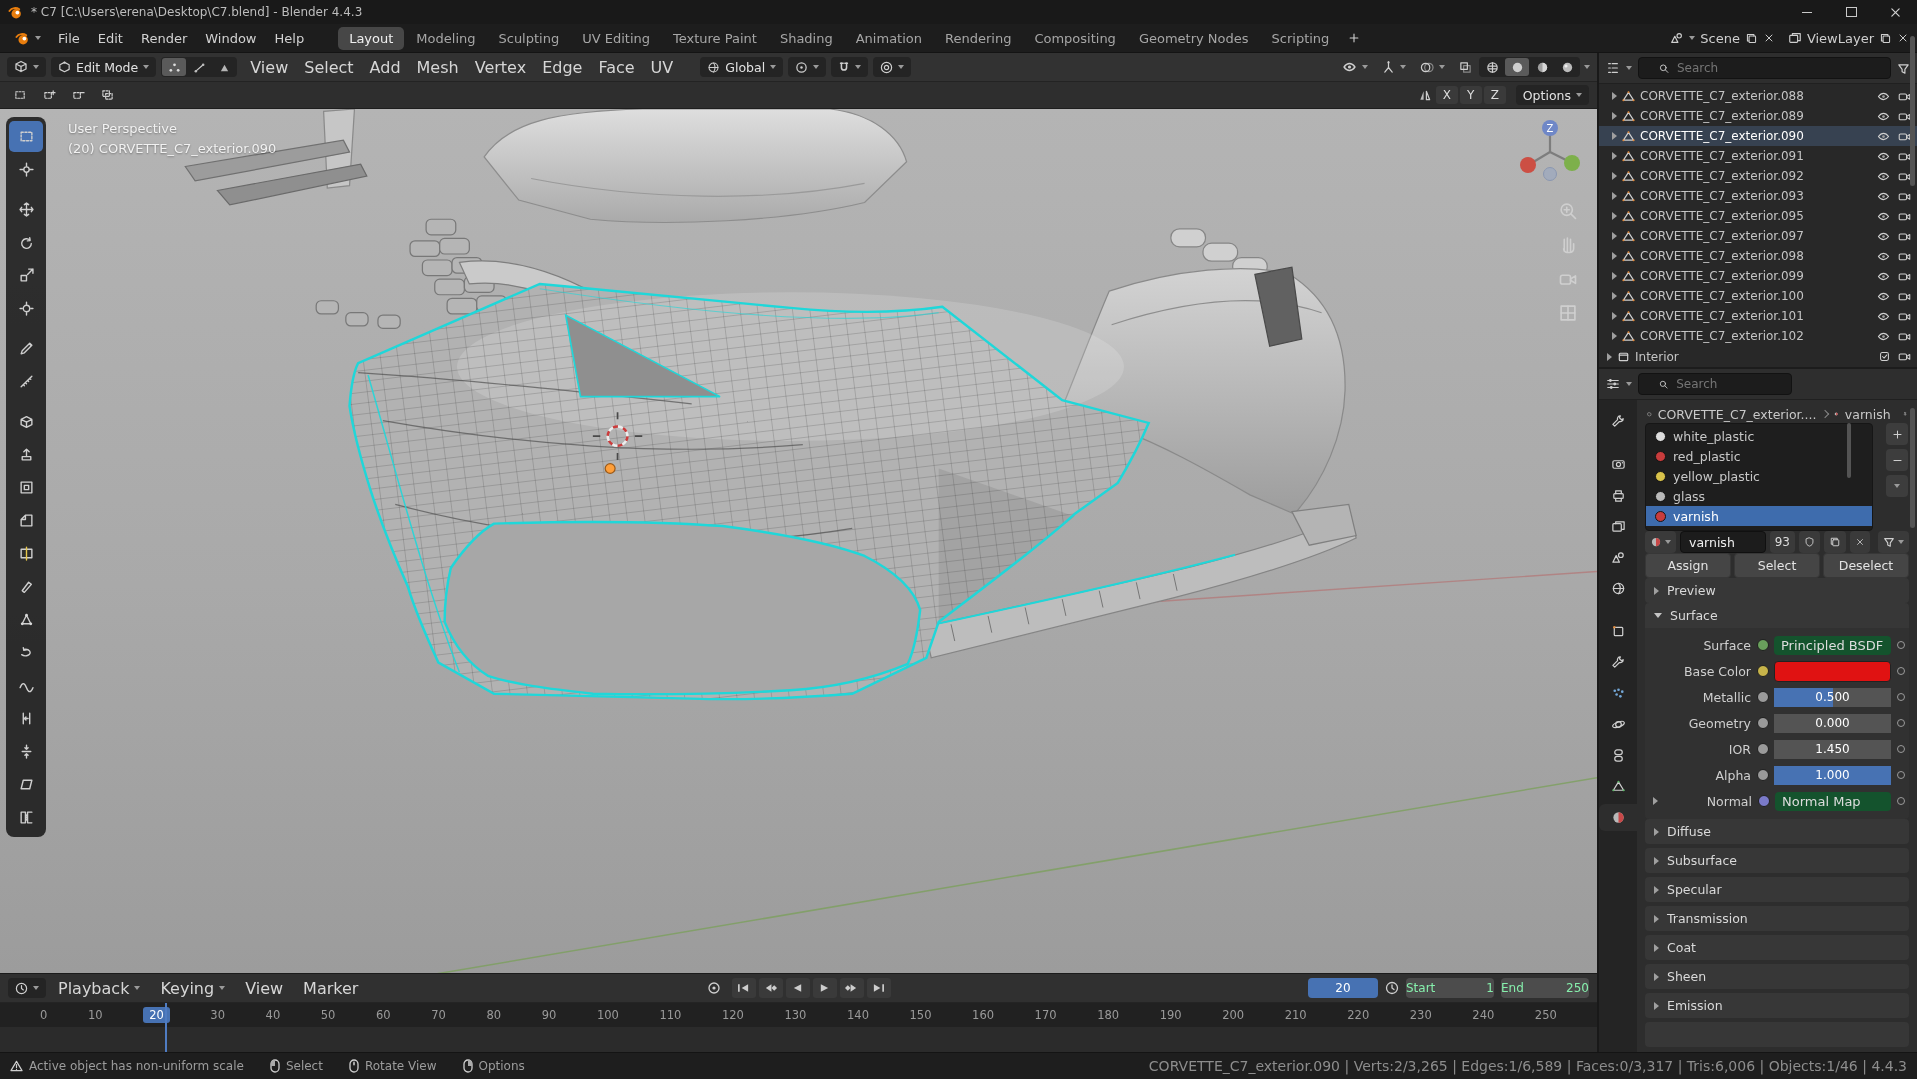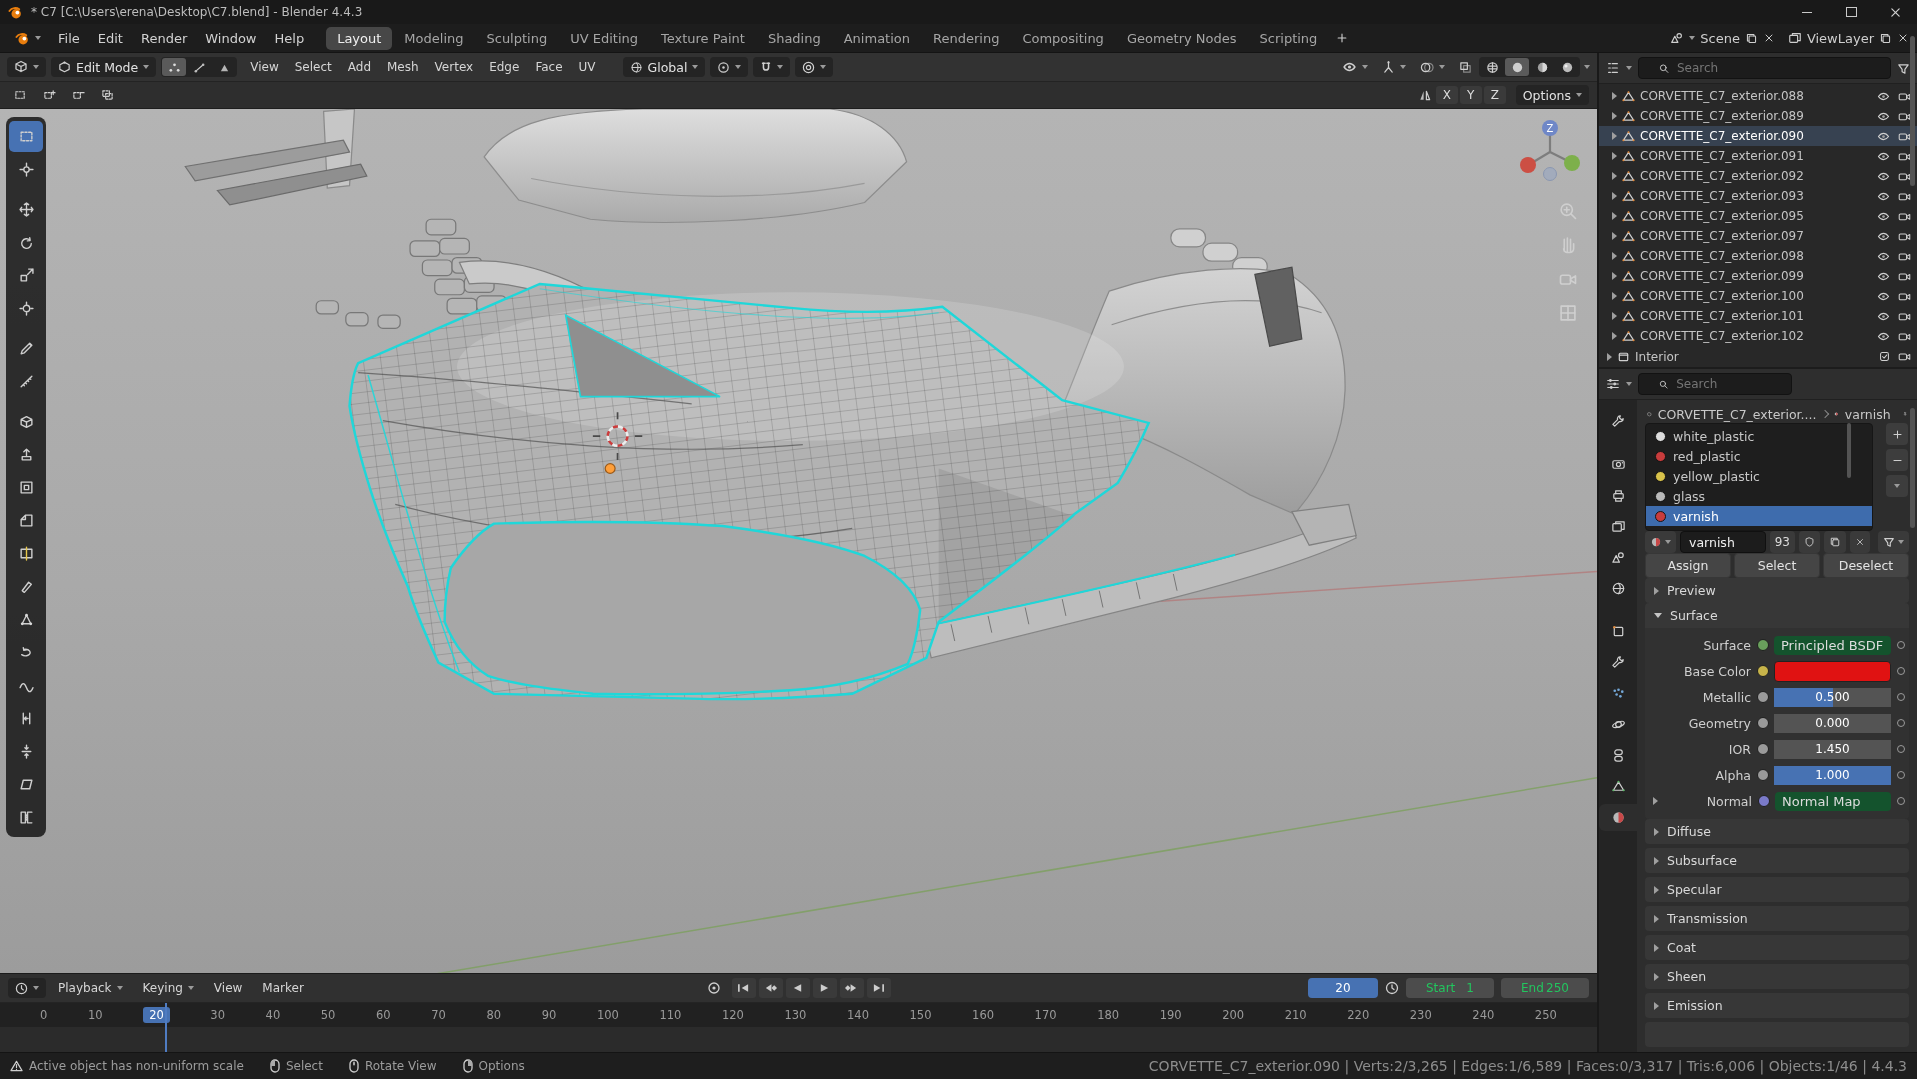--- a/index.html
+++ b/index.html
@@ -12,31 +12,31 @@
   .chev{width:5px;height:5px;border-right:1.5px solid #888;border-bottom:1.5px solid #888;transform:rotate(-45deg);flex:none}
   
   .titlebar{height:24px;background:#191919;display:flex;align-items:center;padding-left:8px;gap:8px;color:#bdbdbd;font-size:12px;flex:none}
   .winbtns{margin-left:auto;display:flex;height:100%}
   .wbtn{width:44px;display:flex;align-items:center;justify-content:center}
   .wmin{width:10px;border-bottom:1.5px solid #c9c9c9}
   .wmax{width:9px;height:8px;border:1.2px solid #c9c9c9}
   
   .topbar{height:28px;background:#1d1d1d;display:flex;align-items:center;padding:0 8px;gap:1px;flex:none;border-bottom:1px solid #141414}
   .menu{padding:3px 9px;color:#d2d2d2;border-radius:4px}
-  .wtabs{display:flex;align-items:center;gap:1px;margin-left:12px}
+  .wtabs{display:flex;align-items:center;gap:1px;margin-left:24px}
   .wtab{padding:4px 11px;color:#a6a6a6;border-radius:5px}
   .wtab.active{background:#474747;color:#f0f0f0}
   .tb-right{margin-left:auto;display:flex;align-items:center;gap:5px;color:#cfcfcf}
   
   .main{flex:1;display:flex;min-height:0}
   .leftcol{flex:1;display:flex;flex-direction:column;min-width:0}
   .vheader{height:28px;background:#323232;border-bottom:1px solid #232323;display:flex;align-items:center;gap:5px;padding:0 7px;flex:none}
   .chip{display:flex;align-items:center;gap:5px;background:#242424;border-radius:4px;padding:2px 7px;color:#e2e2e2;font-size:12.5px;height:20px;box-sizing:border-box;flex:none}
   .chip.flat{background:transparent}
-  .hmenu{padding:2px 8px;color:#d6d6d6;font-size:12px;flex:none}
+  .hmenu{padding:2px 8px;color:#d6d6d6;font-size:16px;flex:none}
   .selmode{display:flex;gap:1px;background:#242424;border-radius:4px;padding:1px}
   .smbtn{width:24px;height:18px;display:flex;align-items:center;justify-content:center;border-radius:3px}
   .smbtn.active{background:#5a5a5a}
   .toolsettings{height:26px;background:#2e2e2e;border-bottom:1px solid #1e1e1e;display:flex;align-items:center;padding:0 8px;gap:5px;flex:none}
   .axchip{width:22px;height:18px;background:#3a3a3a;border-radius:3px;display:flex;align-items:center;justify-content:center;color:#ddd;font-size:12px;flex:none}
   
   .canvas{flex:1;position:relative;overflow:hidden;background:linear-gradient(180deg,#b4b4b4 0%,#a9a9a9 55%,#9c9c9c 100%)}
   .scene{position:absolute;inset:0;width:100%;height:100%}
   .vtext{position:absolute;left:68px;top:10px;color:#f2f2f2;font-size:13px;line-height:1.55;text-shadow:0 1px 2px rgba(0,0,0,.35)}
   .toolbar{position:absolute;left:6px;top:8px;display:flex;flex-direction:column;gap:2px;background:rgba(26,26,26,.88);padding:4px 3px;border-radius:8px}
@@ -46,21 +46,21 @@
   .gizmo{position:absolute;right:12px;top:8px}
   .navbtns{position:absolute;right:19px;top:92px;display:flex;flex-direction:column;gap:14px;align-items:center}
   
   .timeline{height:78px;display:flex;flex-direction:column;background:#2a2a2a;border-top:1px solid #1b1b1b;flex:none;position:relative}
   .theader{height:28px;background:#303030;display:flex;align-items:center;padding:0 8px;gap:4px;position:relative;border-bottom:1px solid #242424}
   .transport{position:absolute;left:50%;transform:translateX(-50%);display:flex;gap:3px;align-items:center}
   .tpbtn{width:24px;height:20px;display:flex;align-items:center;justify-content:center;border-radius:3px;background:#3a3a3a}
   .tfields{margin-left:auto;display:flex;gap:7px;align-items:center}
   .fchip{height:20px;border-radius:4px;display:flex;align-items:center;justify-content:center;font-size:12px;color:#fff;box-sizing:border-box}
   .frame{width:70px;background:#4772b3}
-  .sechip{width:88px;background:#4c4c4c;justify-content:space-between;padding:0 20px;color:#22c55e}
+  .sechip{width:88px;background:#4c4c4c;justify-content:space-between;padding:0 0;color:#86efac}
   .ruler{height:24px;background:#212121;display:flex;justify-content:space-between;align-items:center;padding:0 40px;color:#9a9a9a;font-size:11.5px}
   .tick{flex:none}
   .tick.active{background:#4772b3;color:#fff;padding:1px 6px;border-radius:3px;font-size:11.5px}
   .track{flex:1;background:#2b2b2b}
   .playhead{position:absolute;left:calc((100% - 80px)*0.08 + 44px);top:29px;bottom:0;width:2px;background:#4f7cc2}
   
   .statusbar{height:26px;background:#1e1e1e;display:flex;align-items:center;padding:0 10px;gap:26px;color:#9c9c9c;font-size:12px;flex:none;border-top:1px solid #141414}
   .hint{display:flex;align-items:center;gap:6px}
   .stats{margin-left:auto;color:#8d8d8d;font-size:14px}
   
@@ -572,20 +572,24 @@
               <path d="M4 3h8l-2 8H2z"></path>
             </svg>
           </span>
         <span class="tool">
             <svg class="i" width="15" height="15" viewBox="0 0 14 14">
               <path d="M2 2h4v10H2zM12 2H8v10h4M6 4l2 2-2 2 2 2"></path>
             </svg>
           </span>
       </div>
 
+      <div class="vtext">
+        <div>User Perspective</div>
+        <div>(20) CORVETTE_C7_exterior.090</div>
+      </div>
 
       <div class="gizmo">
         <svg width="70" height="70" viewBox="0 0 70 70">
           <line x1="35" y1="35" x2="35" y2="13" stroke="#7d7d7d" stroke-width="2.2"></line>
           <line x1="35" y1="35" x2="15" y2="47" stroke="#7d7d7d" stroke-width="2.2"></line>
           <line x1="35" y1="35" x2="55" y2="45" stroke="#7d7d7d" stroke-width="2.2"></line>
           <circle cx="35" cy="57" r="6.5" fill="#8fa3c9" opacity="0.45" stroke="#5a76ad"></circle>
           <circle cx="13" cy="48" r="8" fill="#cc4f44"></circle>
           <circle cx="57" cy="46" r="8" fill="#7db04b"></circle>
           <circle cx="35" cy="11" r="8" fill="#6f87c7"></circle>

